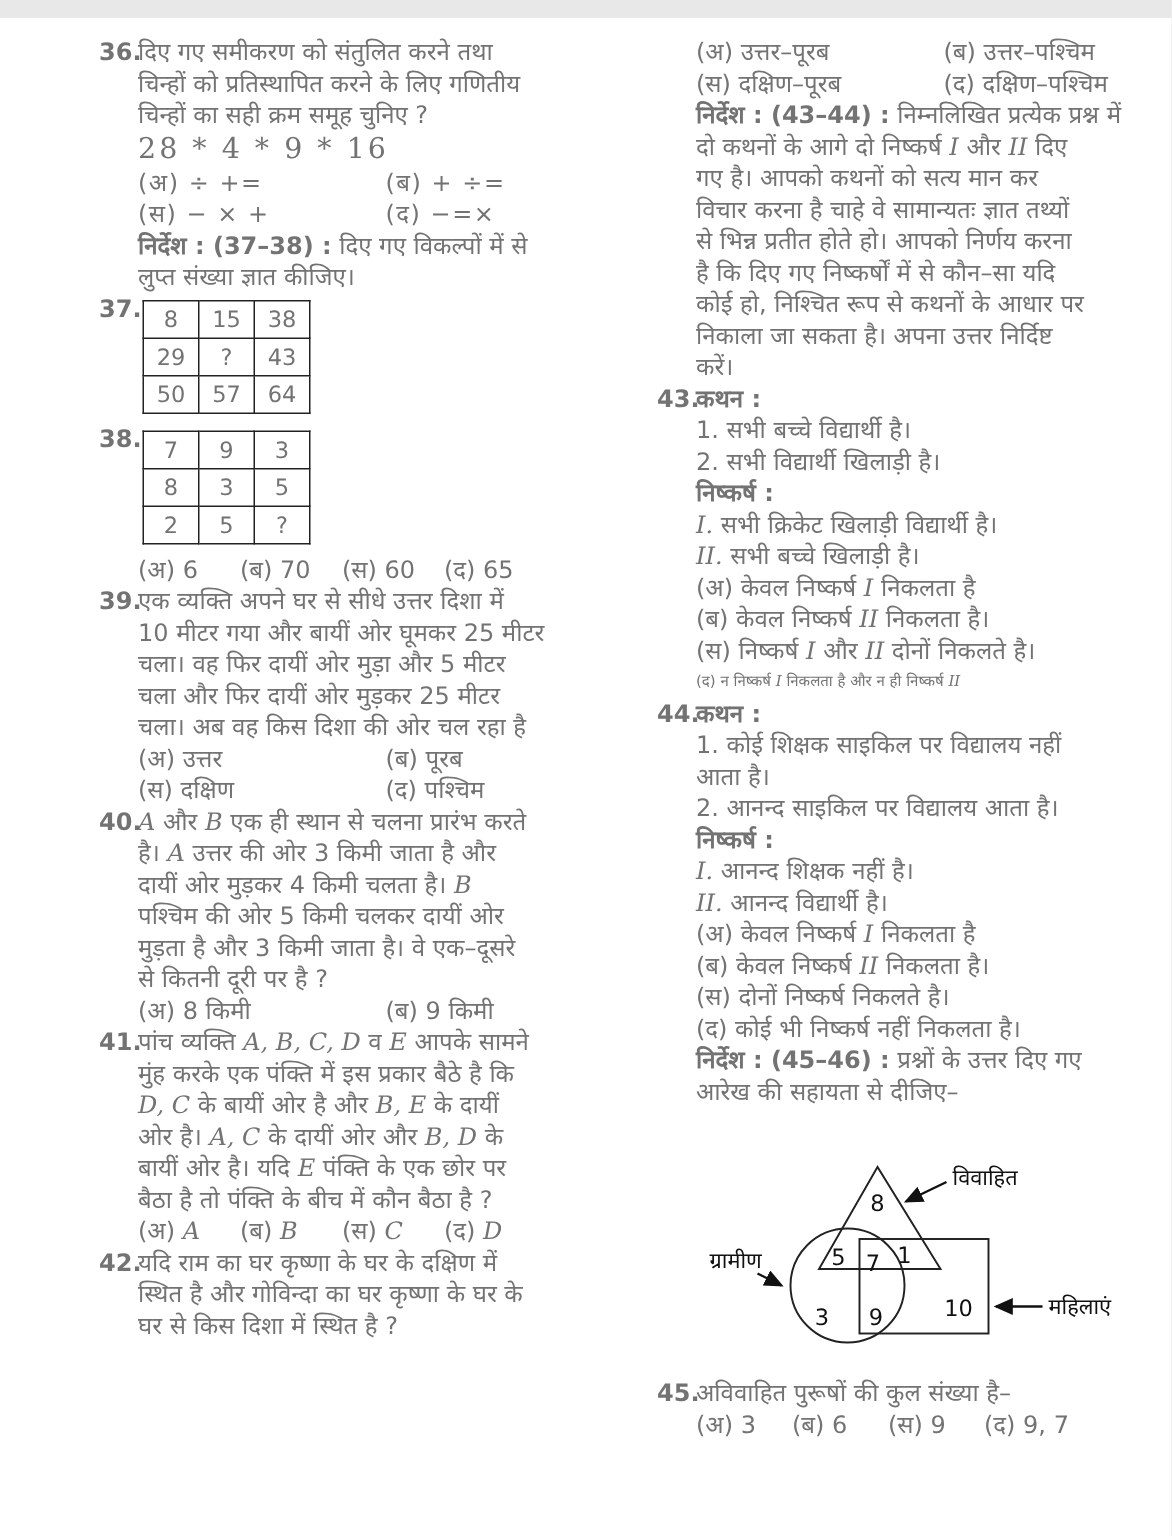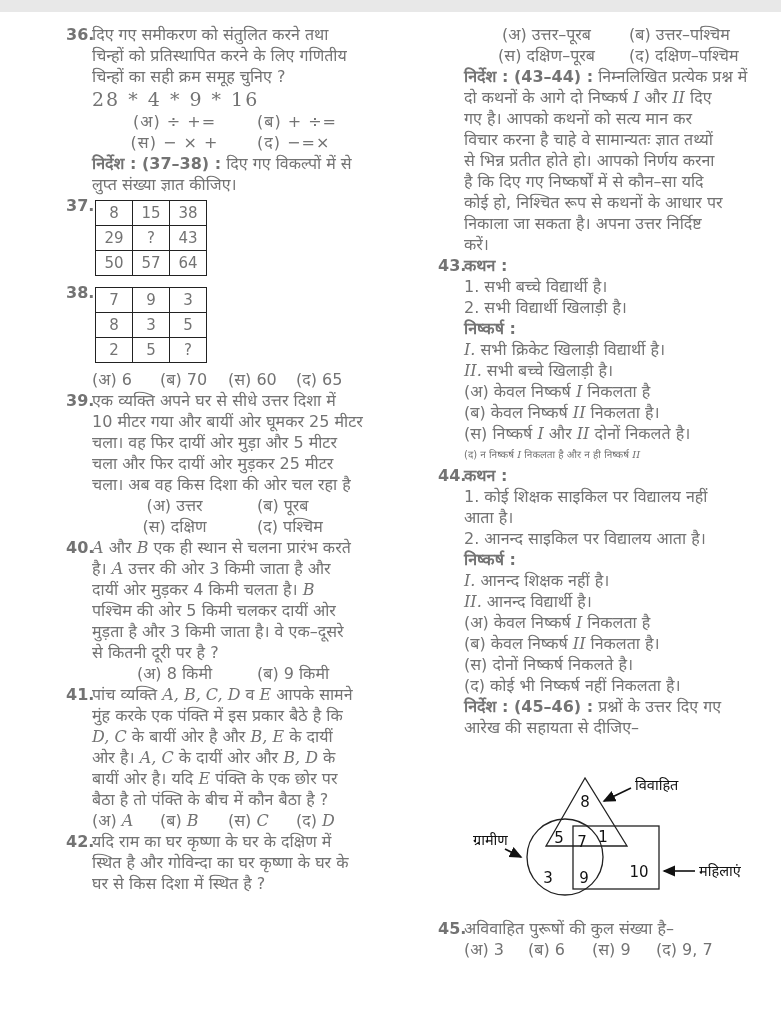--- a/index.html
+++ b/index.html
@@ -17,21 +17,21 @@
   .qnum { width:26px; flex-shrink:0; font-weight:bold; }
   .qbody { flex:1; }
   .ind { margin-left:26px; }
   .b { font-weight:bold; }
   .m { font-family:"DejaVu Serif","Liberation Serif",serif; font-style:italic; }
   .eq { font-family:"DejaVu Serif","Liberation Serif",serif; font-size:19px; line-height:24px; letter-spacing:2px; }
   .sym { letter-spacing:1px; }
   .tbl { border-collapse:collapse; margin:5px 0 6px 3px; }
   .tbl td { width:36px; height:24px; border:1.6px solid #222; text-align:center;
             font-size:15px; padding:0; line-height:24px; }
-  .optrow { display:flex;text-align:center; }
+  .optrow { display:flex; }
   .optrow .c1 { width:165px; flex-shrink:0; }
   .optrow4 { display:flex; }
   .optrow4 .o { width:68px; flex-shrink:0; }
   .optrow4 .o:last-child { width:auto; }
   .optrow45 .o { width:64px; }
   .small { font-size:10px; }
   .venn { display:block; margin:16px 0 4px 17px; }
   .venn .shape { fill:none; stroke:#222; stroke-width:1.3; }
   .venn text { fill:#111; font-size:15px; font-family:"DejaVu Sans","Liberation Sans",sans-serif; }
   .venn .lbl { font-size:14.5px; }

